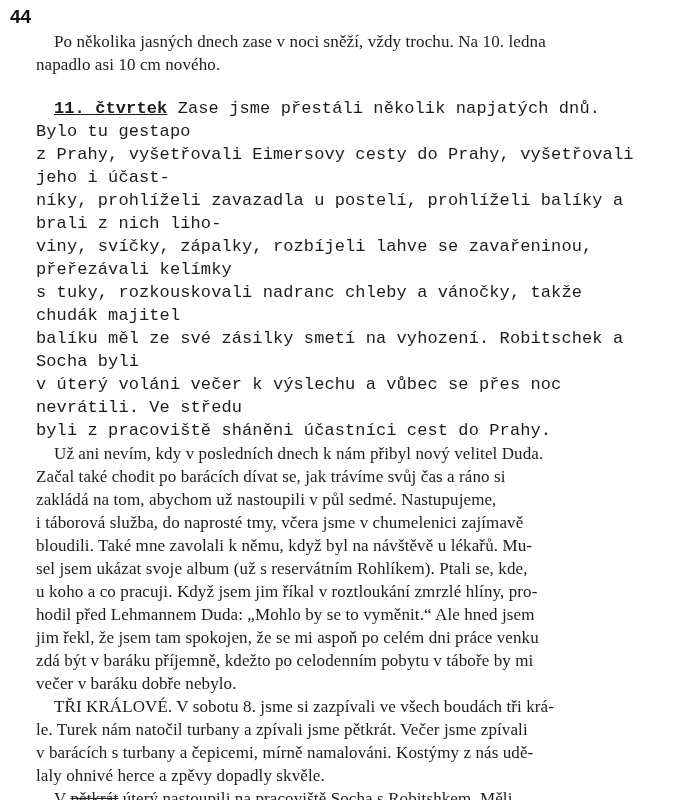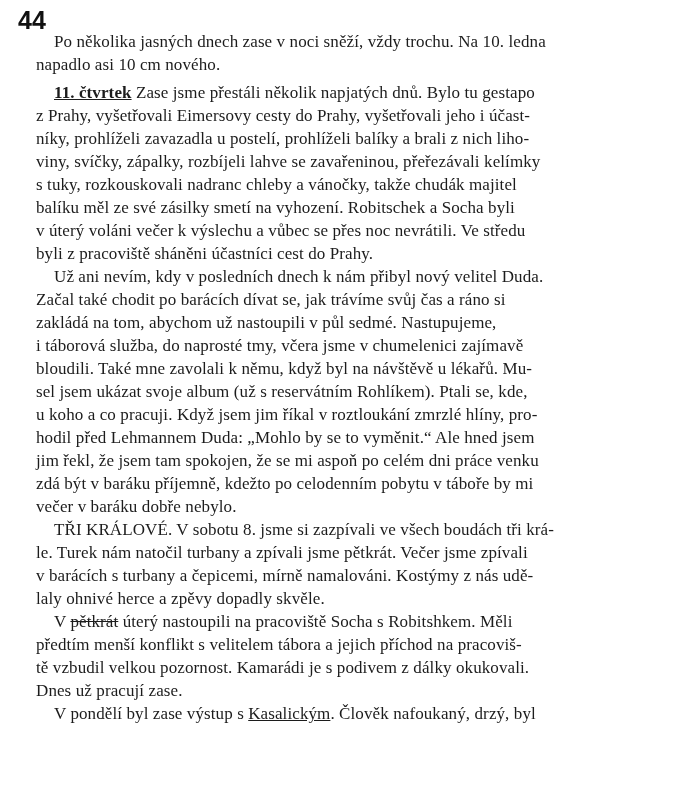--- a/index.html
+++ b/index.html
@@ -8,45 +8,46 @@
   }
   body {
     width: 696px;
     height: 800px;
     background: #ffffff;
     position: relative;
     overflow: hidden;
   }
   .page-number {
     position: absolute;
-    left: 18px;
+    left: 10px;
     top: 6px;
     font-family: "Liberation Sans", sans-serif;
     font-weight: 700;
-    font-size: 25px;
+    font-size: 19px;
     color: #111111;
   }
   .page-body {
     position: absolute;
     left: 36px;
     top: 30px;
     width: 600px;
     font-family: "Liberation Serif", "DejaVu Serif", serif;
     font-size: 17px;
     line-height: 23px;
     color: #1c1c1c;
     letter-spacing: 0.1px;
   }
   .para {
     margin: 0;
     text-indent: 18px;
     white-space: pre-line;
   }
   .para.gap {
-    margin-top: 5px;
+    margin-top: 21px;
+    font-family: Liberation Mono, monospace;
   }
   .bold-underline {
     font-weight: 700;
     text-decoration: underline;
   }
   .strikethrough {
     text-decoration: line-through;
   }
   .underline {
     text-decoration: underline;

